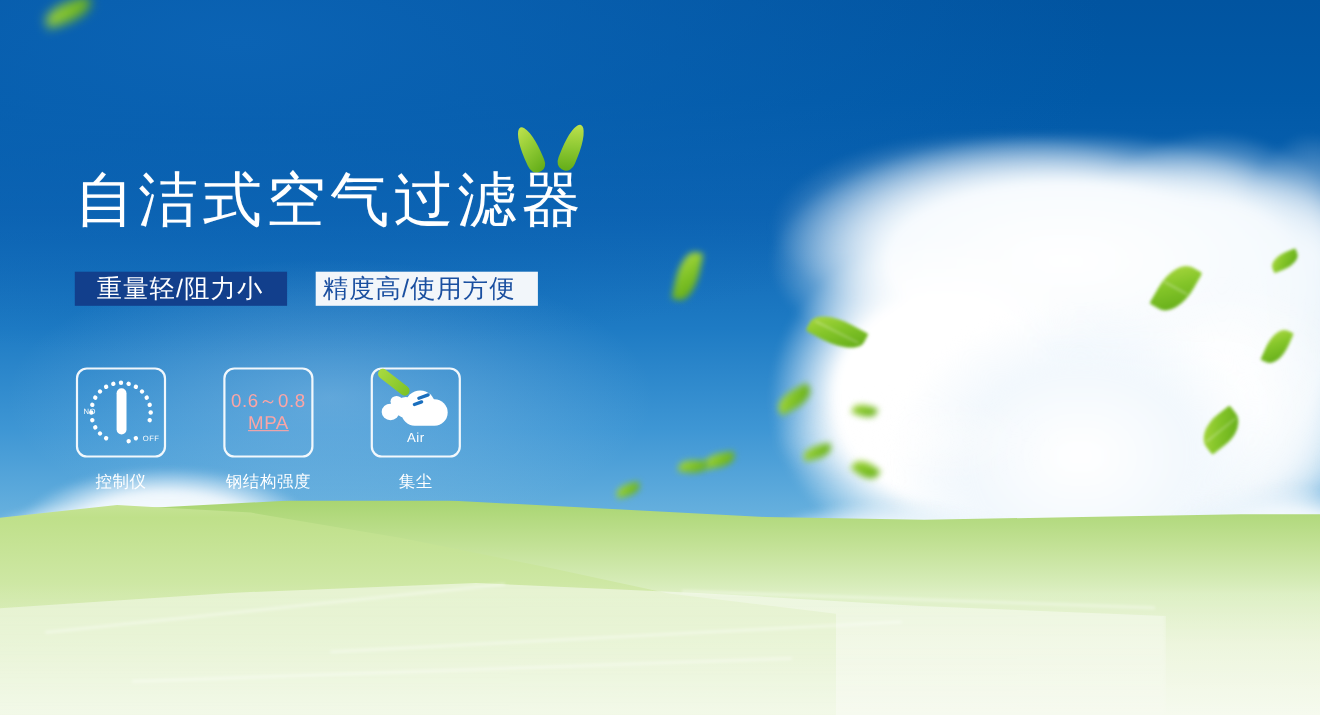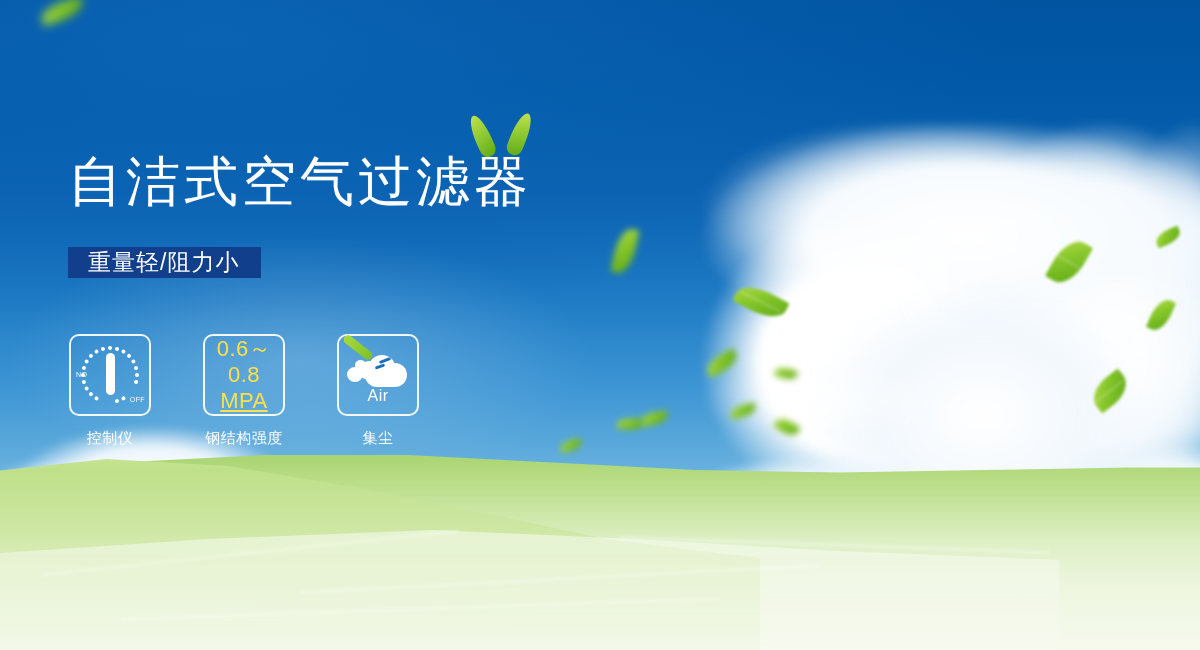--- a/index.html
+++ b/index.html
@@ -166,21 +166,21 @@
   .feature{width:84px;display:flex;flex-direction:column;align-items:center;}
   .feature-box{
     width:82px;height:82px;border:2px solid rgba(255,255,255,.92);
     border-radius:10px;display:flex;align-items:center;justify-content:center;
     position:relative;box-sizing:border-box;
   }
   .feature-label{
     margin-top:13px;color:#ffffff;font-size:15px;white-space:nowrap;letter-spacing:.5px;
   }
   .box-text{
-    color:#fde047;text-align:center;line-height:1.18;font-size:22px;letter-spacing:.5px;
+    color:#fca5a5;text-align:center;line-height:1.18;font-size:17px;letter-spacing:.5px;
   }
   .box-text .l2{display:block;text-decoration:underline;}
 
   
   .gauge{position:relative;width:66px;height:62px;}
   .gauge .needle{
     position:absolute;left:50%;top:9px;width:9px;height:42px;margin-left:-4.5px;
     background:#fff;border-radius:5px;
   }
   .gauge .dot{
@@ -205,21 +205,21 @@
   .airicon .c3{position:absolute;right:30px;top:14px;width:20px;height:19px;background:#fff;border-radius:50%;}
   .airicon .c4{position:absolute;left:0px;top:20px;width:16px;height:15px;background:#fff;border-radius:50%;}
   .airicon .c5{position:absolute;left:8px;top:13px;width:11px;height:10px;background:#fff;border-radius:50%;}
   .airicon .swish{
     position:absolute;left:-6px;top:-4px;width:34px;height:9px;border-radius:6px;
     background:linear-gradient(90deg,#a9d93f,#7cc227);transform:rotate(38deg);
   }
   .airicon .slot{position:absolute;right:18px;top:12px;width:12px;height:3px;background:#1a6fbe;transform:rotate(-20deg);border-radius:2px;}
   .airicon .slot2{position:absolute;right:24px;top:18px;width:10px;height:3px;background:#1a6fbe;transform:rotate(-20deg);border-radius:2px;}
   .airicon .airtxt{
-    position:absolute;left:0;right:0;bottom:-2px;text-align:center;color:#fff;font-size:16px;letter-spacing:.5px;
+    position:absolute;left:0;right:0;bottom:-2px;text-align:center;color:#fff;font-size:12px;letter-spacing:.5px;
   }
 </style>
 </head>
 <body>
 
 <div class="banner">
 
   <div class="sky"></div>
   <div class="sky-glow"></div>
 
@@ -266,20 +266,21 @@
   <div class="sprout">
     <span class="sleaf left"></span>
     <span class="sleaf right"></span>
   </div>
 
   <div class="title">自洁式空气过滤器</div>
 
   <div class="subbar">
     <div class="sub-left">重量轻/阻力小</div>
     <div class="sub-sep"></div>
+    <div class="sub-right">精度高/使用方便</div>
   </div>
 
   <div class="features">
 
     <div class="feature">
       <div class="feature-box">
         <div class="gauge">
           <span class="needle"></span>
           <span class="dot" style="transform:translate(-50%,-50%) rotate(-150deg) translate(0,-27px);"></span>
           <span class="dot" style="transform:translate(-50%,-50%) rotate(-135deg) translate(0,-27px);"></span>

